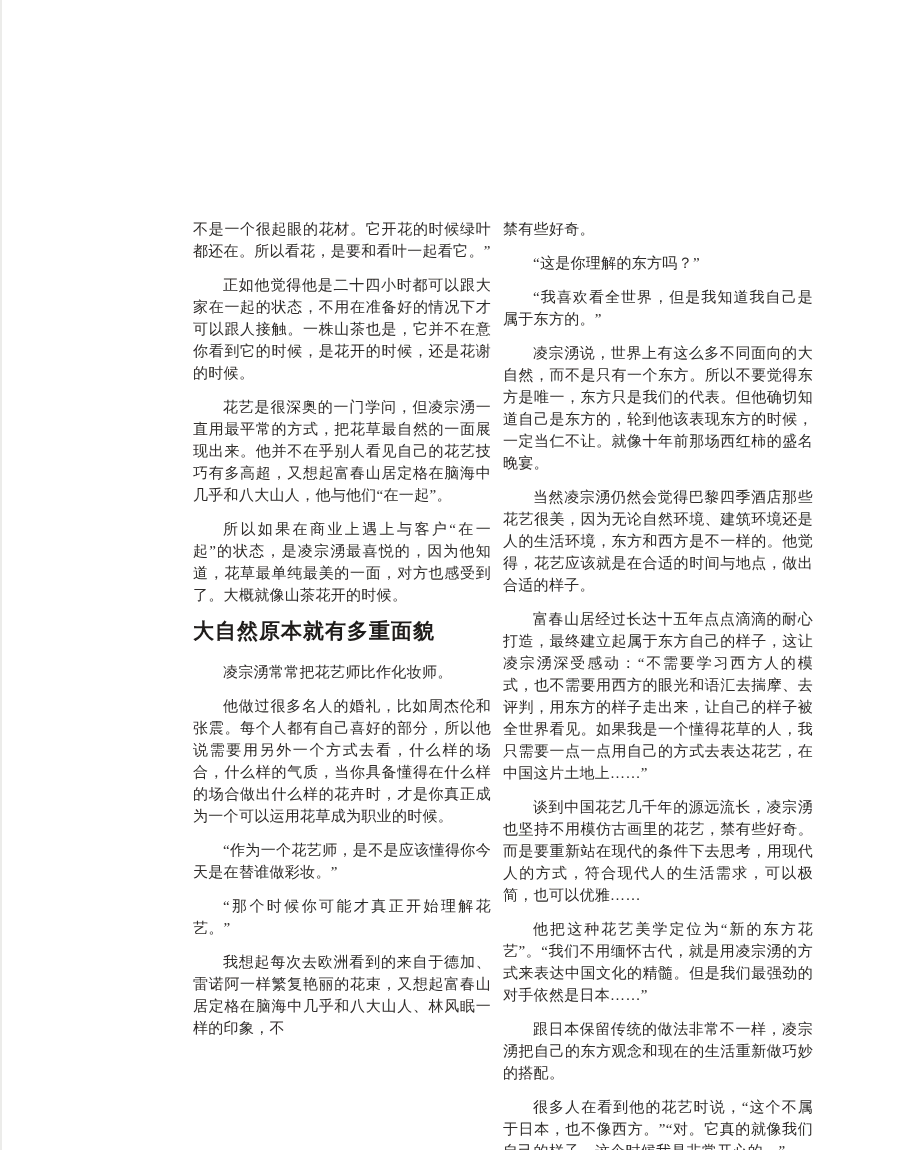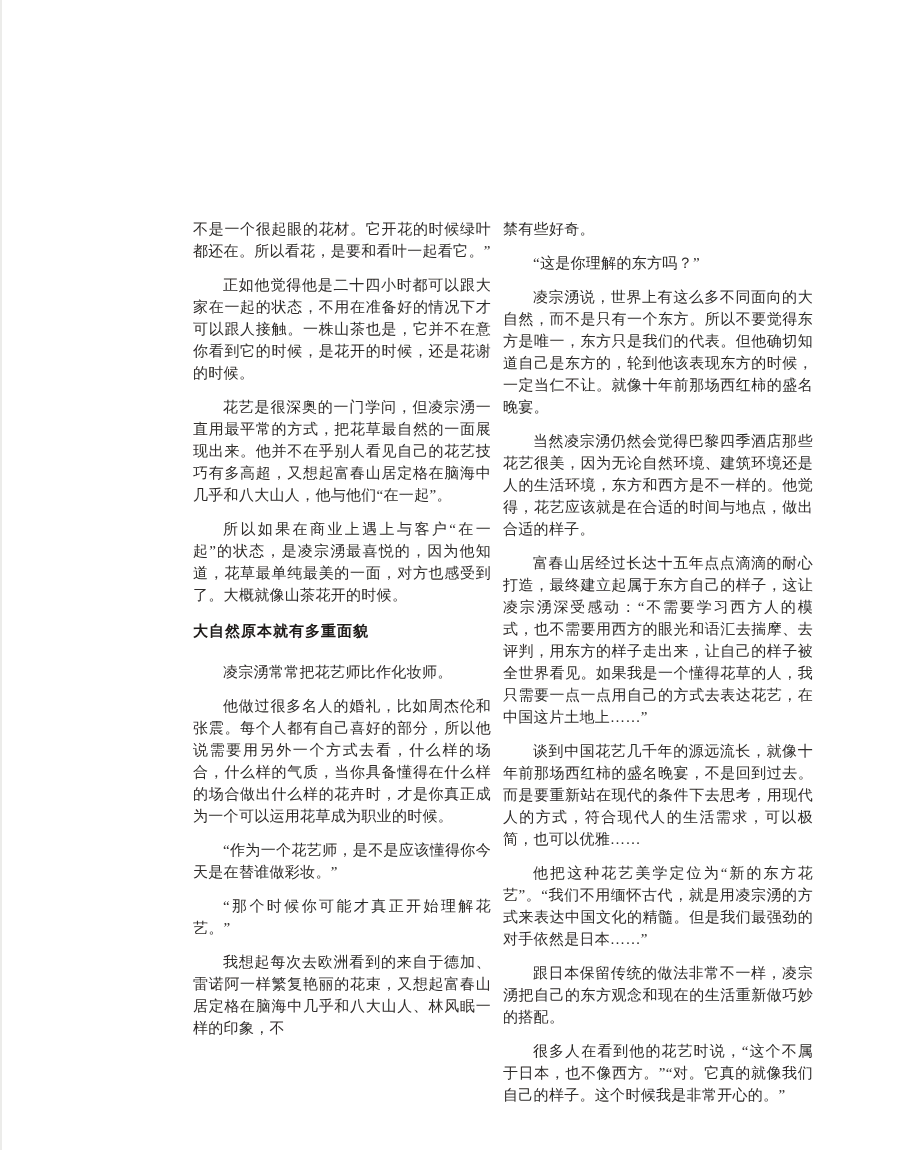--- a/index.html
+++ b/index.html
@@ -36,21 +36,21 @@
   .col-left  { left: 193px; width: 298px; }
   .col-right { left: 503px; width: 310px; }
   .col p {
     margin: 0 0 12px 0;
     text-indent: 2em;
   }
   .col p.cont {
     text-indent: 0;
   }
   .col h2 {
-    font-size: 15px;
+    font-size: 21px;
     line-height: 27px;
     font-weight: bold;
     color: #1f1c1a;
     margin: 8px 0 16px 0;
     letter-spacing: 1px;
     text-align: left;
   }
   .margin-title {
     position: absolute;
     left: 838px;
@@ -96,24 +96,25 @@
     <p>凌宗湧常常把花艺师比作化妆师。</p>
     <p>他做过很多名人的婚礼，比如周杰伦和张震。每个人都有自己喜好的部分，所以他说需要用另外一个方式去看，什么样的场合，什么样的气质，当你具备懂得在什么样的场合做出什么样的花卉时，才是你真正成为一个可以运用花草成为职业的时候。</p>
     <p>“作为一个花艺师，是不是应该懂得你今天是在替谁做彩妆。”</p>
     <p>“那个时候你可能才真正开始理解花艺。”</p>
     <p>我想起每次去欧洲看到的来自于德加、雷诺阿一样繁复艳丽的花束，又想起富春山居定格在脑海中几乎和八大山人、林风眠一样的印象，不</p>
   </div>
 
   <div class="col col-right">
     <p class="cont">禁有些好奇。</p>
     <p>“这是你理解的东方吗？”</p>
+    <p>“我喜欢看全世界，但是我知道我自己是属于东方的。”</p>
     <p>凌宗湧说，世界上有这么多不同面向的大自然，而不是只有一个东方。所以不要觉得东方是唯一，东方只是我们的代表。但他确切知道自己是东方的，轮到他该表现东方的时候，一定当仁不让。就像十年前那场西红柿的盛名晚宴。</p>
     <p>当然凌宗湧仍然会觉得巴黎四季酒店那些花艺很美，因为无论自然环境、建筑环境还是人的生活环境，东方和西方是不一样的。他觉得，花艺应该就是在合适的时间与地点，做出合适的样子。</p>
     <p>富春山居经过长达十五年点点滴滴的耐心打造，最终建立起属于东方自己的样子，这让凌宗湧深受感动：“不需要学习西方人的模式，也不需要用西方的眼光和语汇去揣摩、去评判，用东方的样子走出来，让自己的样子被全世界看见。如果我是一个懂得花草的人，我只需要一点一点用自己的方式去表达花艺，在中国这片土地上……”</p>
-    <p>谈到中国花艺几千年的源远流长，就像十年前那场西红柿的盛名晚宴，不是回到过去。而是要重新站在现代的条件下去思考，用现代人的方式，符合现代人的生活需求，可以极简，也可以优雅……</p>
+    <p>谈到中国花艺几千年的源远流长，凌宗湧也坚持不用模仿古画里的花艺，禁有些好奇。而是要重新站在现代的条件下去思考，用现代人的方式，符合现代人的生活需求，可以极简，也可以优雅……</p>
     <p>他把这种花艺美学定位为“新的东方花艺”。“我们不用缅怀古代，就是用凌宗湧的方式来表达中国文化的精髓。但是我们最强劲的对手依然是日本……”</p>
     <p>跟日本保留传统的做法非常不一样，凌宗湧把自己的东方观念和现在的生活重新做巧妙的搭配。</p>
     <p>很多人在看到他的花艺时说，“这个不属于日本，也不像西方。”“对。它真的就像我们自己的样子。这个时候我是非常开心的。”</p>
   </div>
 
   <div class="margin-title">
     <span class="series">造物集</span><span class="sep">／</span><span class="title">看花，是叶与花一起看</span>
   </div>
 
   <div class="page-number">33</div>

